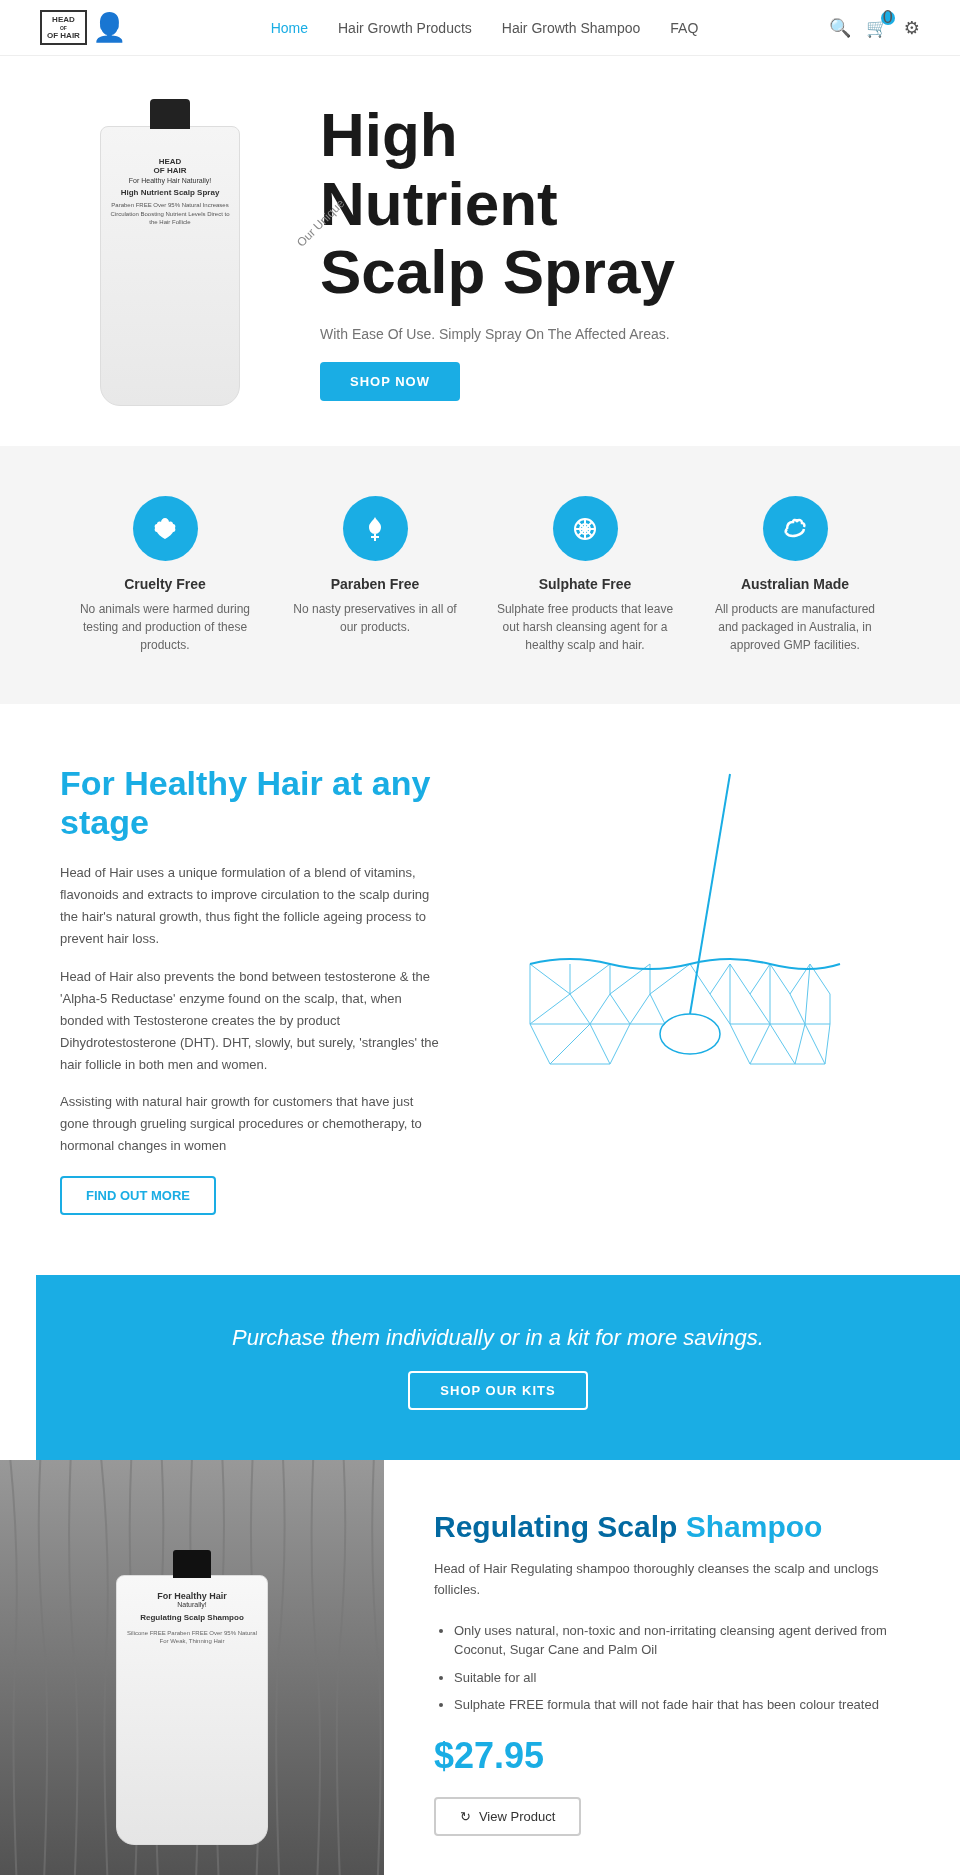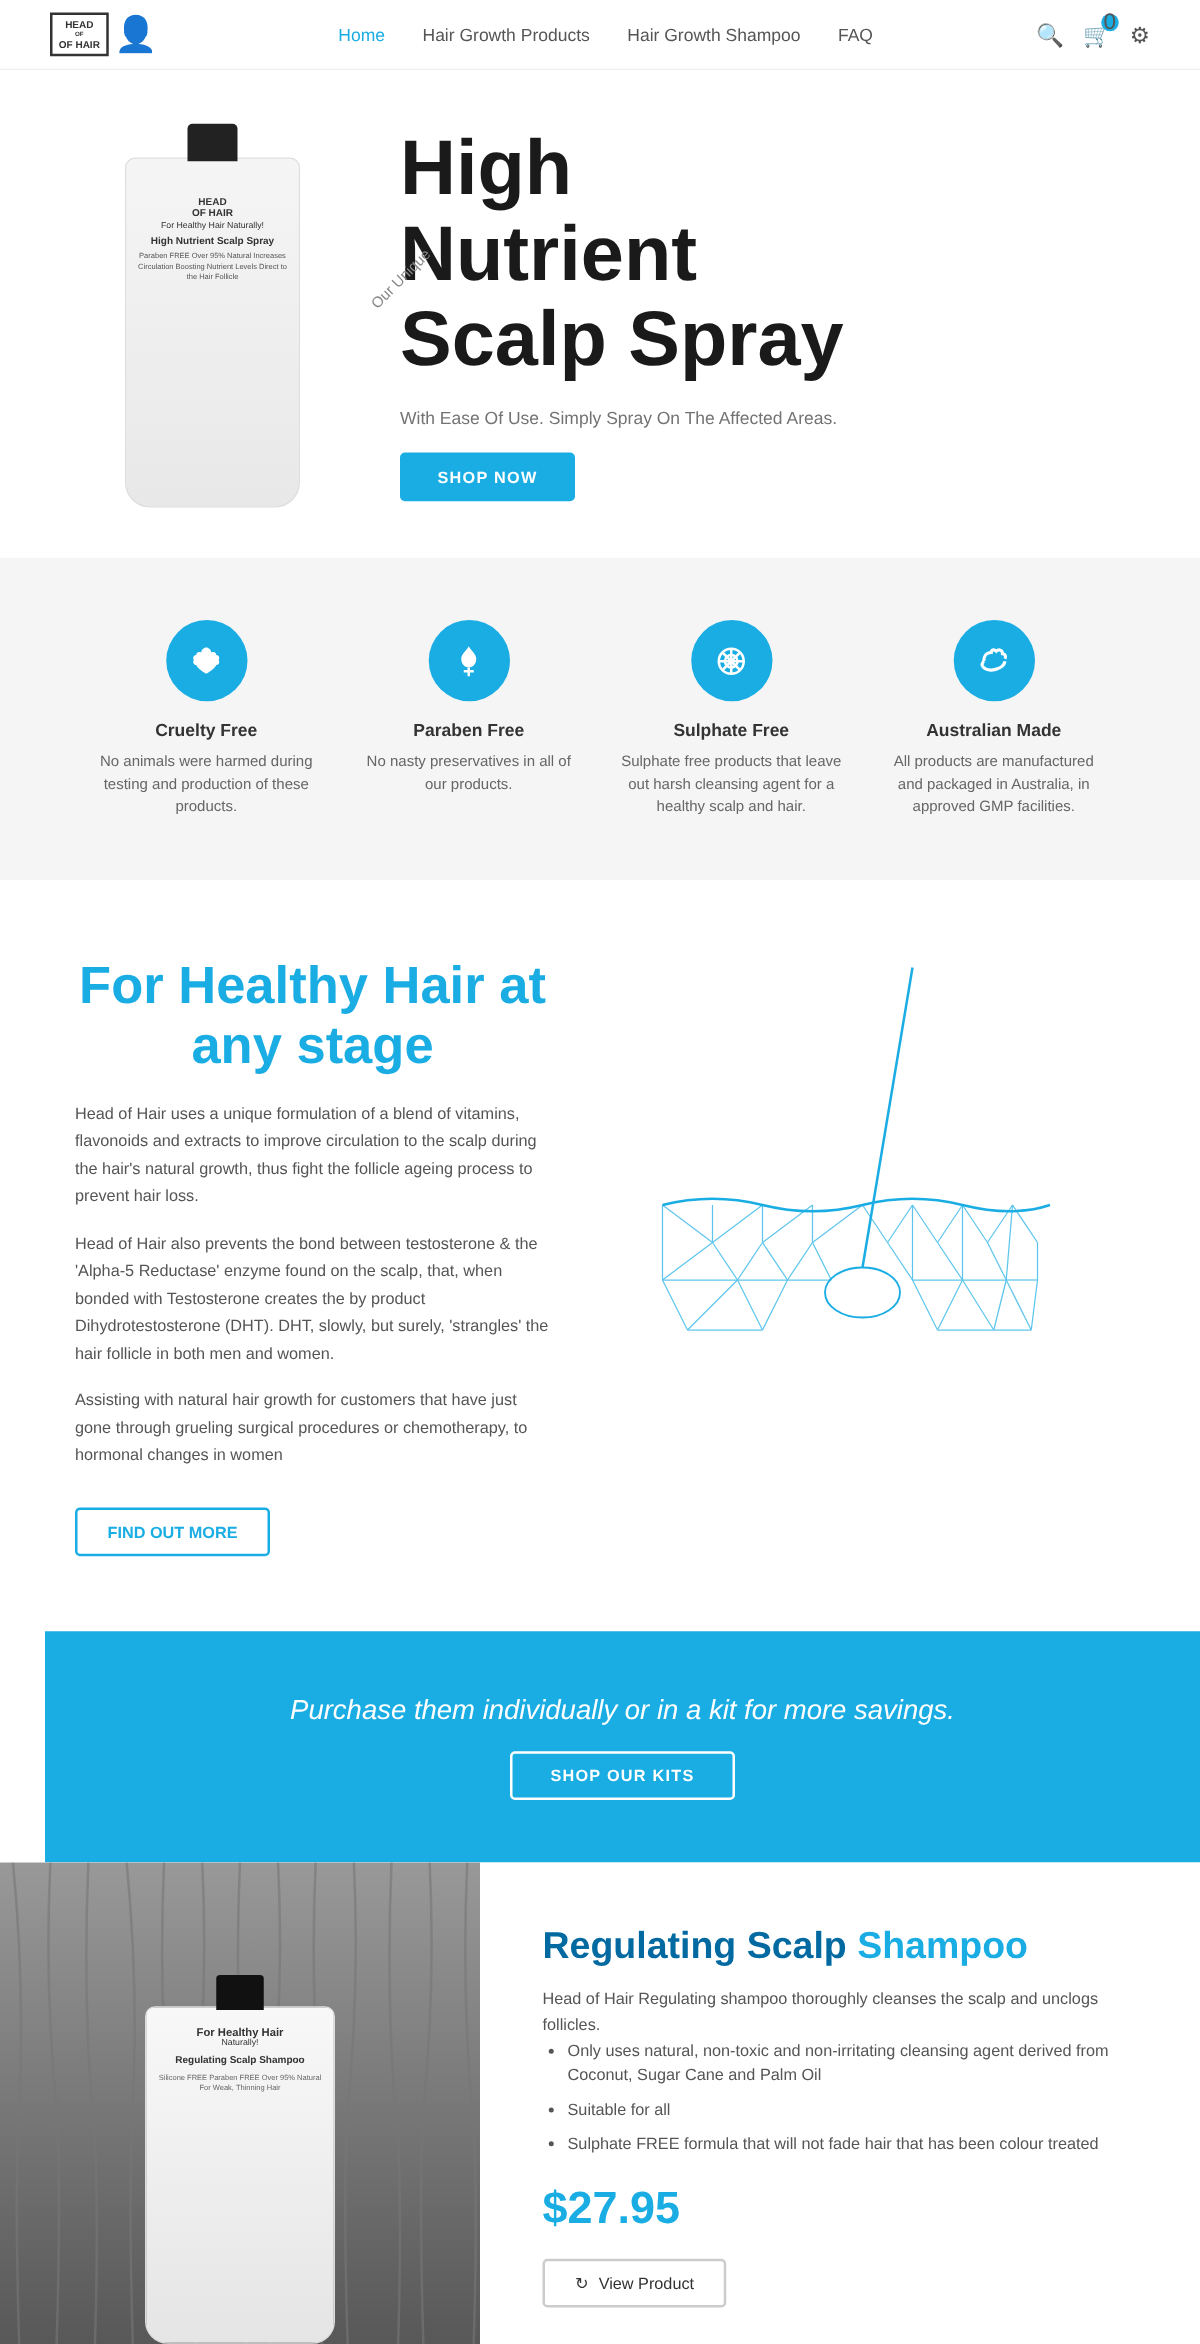--- a/index.html
+++ b/index.html
@@ -193,44 +193,43 @@
       padding: 60px;
       align-items: flex-start;
       background: #fff;
       min-height: 400px;
     }
     .healthy-hair-text {
       width: 380px;
       flex-shrink: 0;
     }
     .healthy-hair-title {
-      font-size: 42px;
+      font-size: 34px;
       font-weight: 700;
       margin-bottom: 20px;
-      text-align: center;
     }
     .healthy-hair-title span {
       color: #1AADE4;
     }
     .healthy-hair-text p {
       font-size: 13px;
       color: #555;
       line-height: 1.7;
       margin-bottom: 15px;
     }
     .btn-outline {
       display: inline-block;
       border: 2px solid #1AADE4;
       color: #1AADE4;
       padding: 10px 24px;
       border-radius: 4px;
       text-decoration: none;
       font-size: 13px;
       font-weight: bold;
-      margin-top: 16px;
+      margin-top: 4px;
       cursor: pointer;
       background: transparent;
     }
     .hair-illustration {
       flex: 1;
       display: flex;
       align-items: center;
       justify-content: center;
       margin-left: 20px;
     }
@@ -306,20 +305,21 @@
       font-weight: 700;
       margin-bottom: 15px;
     }
     .product-info-col h2 span {
       color: #0369a1;
     }
     .product-info-col .product-desc {
       font-size: 13px;
       color: #555;
       line-height: 1.6;
+      margin-bottom: 20px;
     }
     .product-info-col ul {
       list-style: disc;
       padding-left: 20px;
       margin-bottom: 20px;
     }
     .product-info-col ul li {
       font-size: 13px;
       color: #555;
       margin-bottom: 8px;

